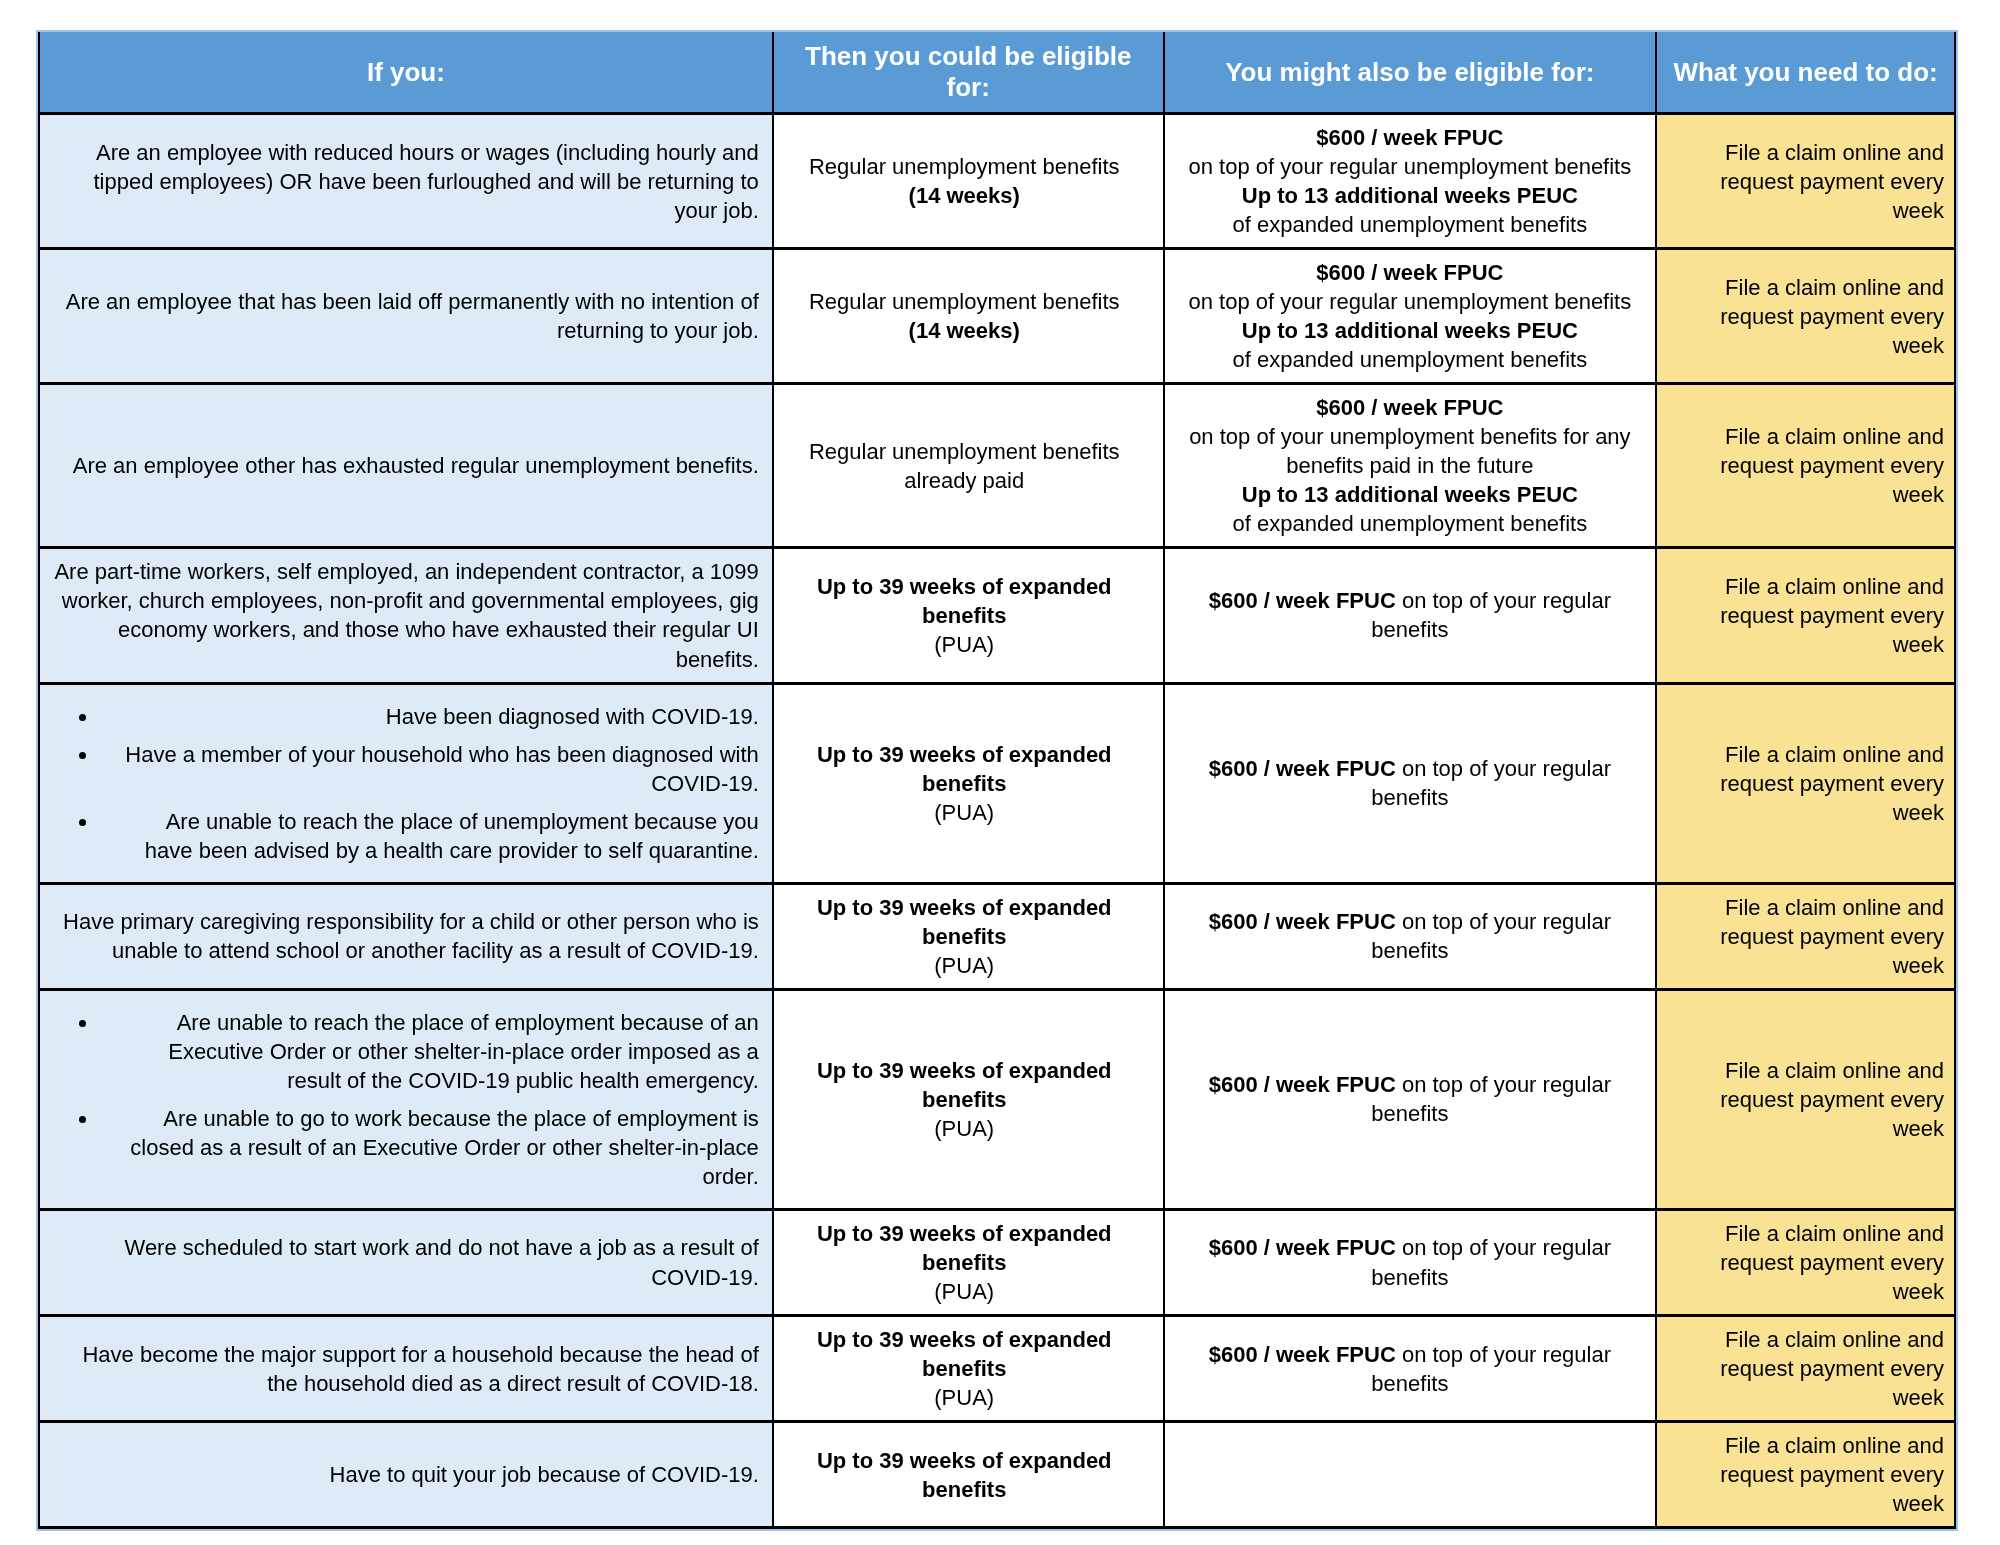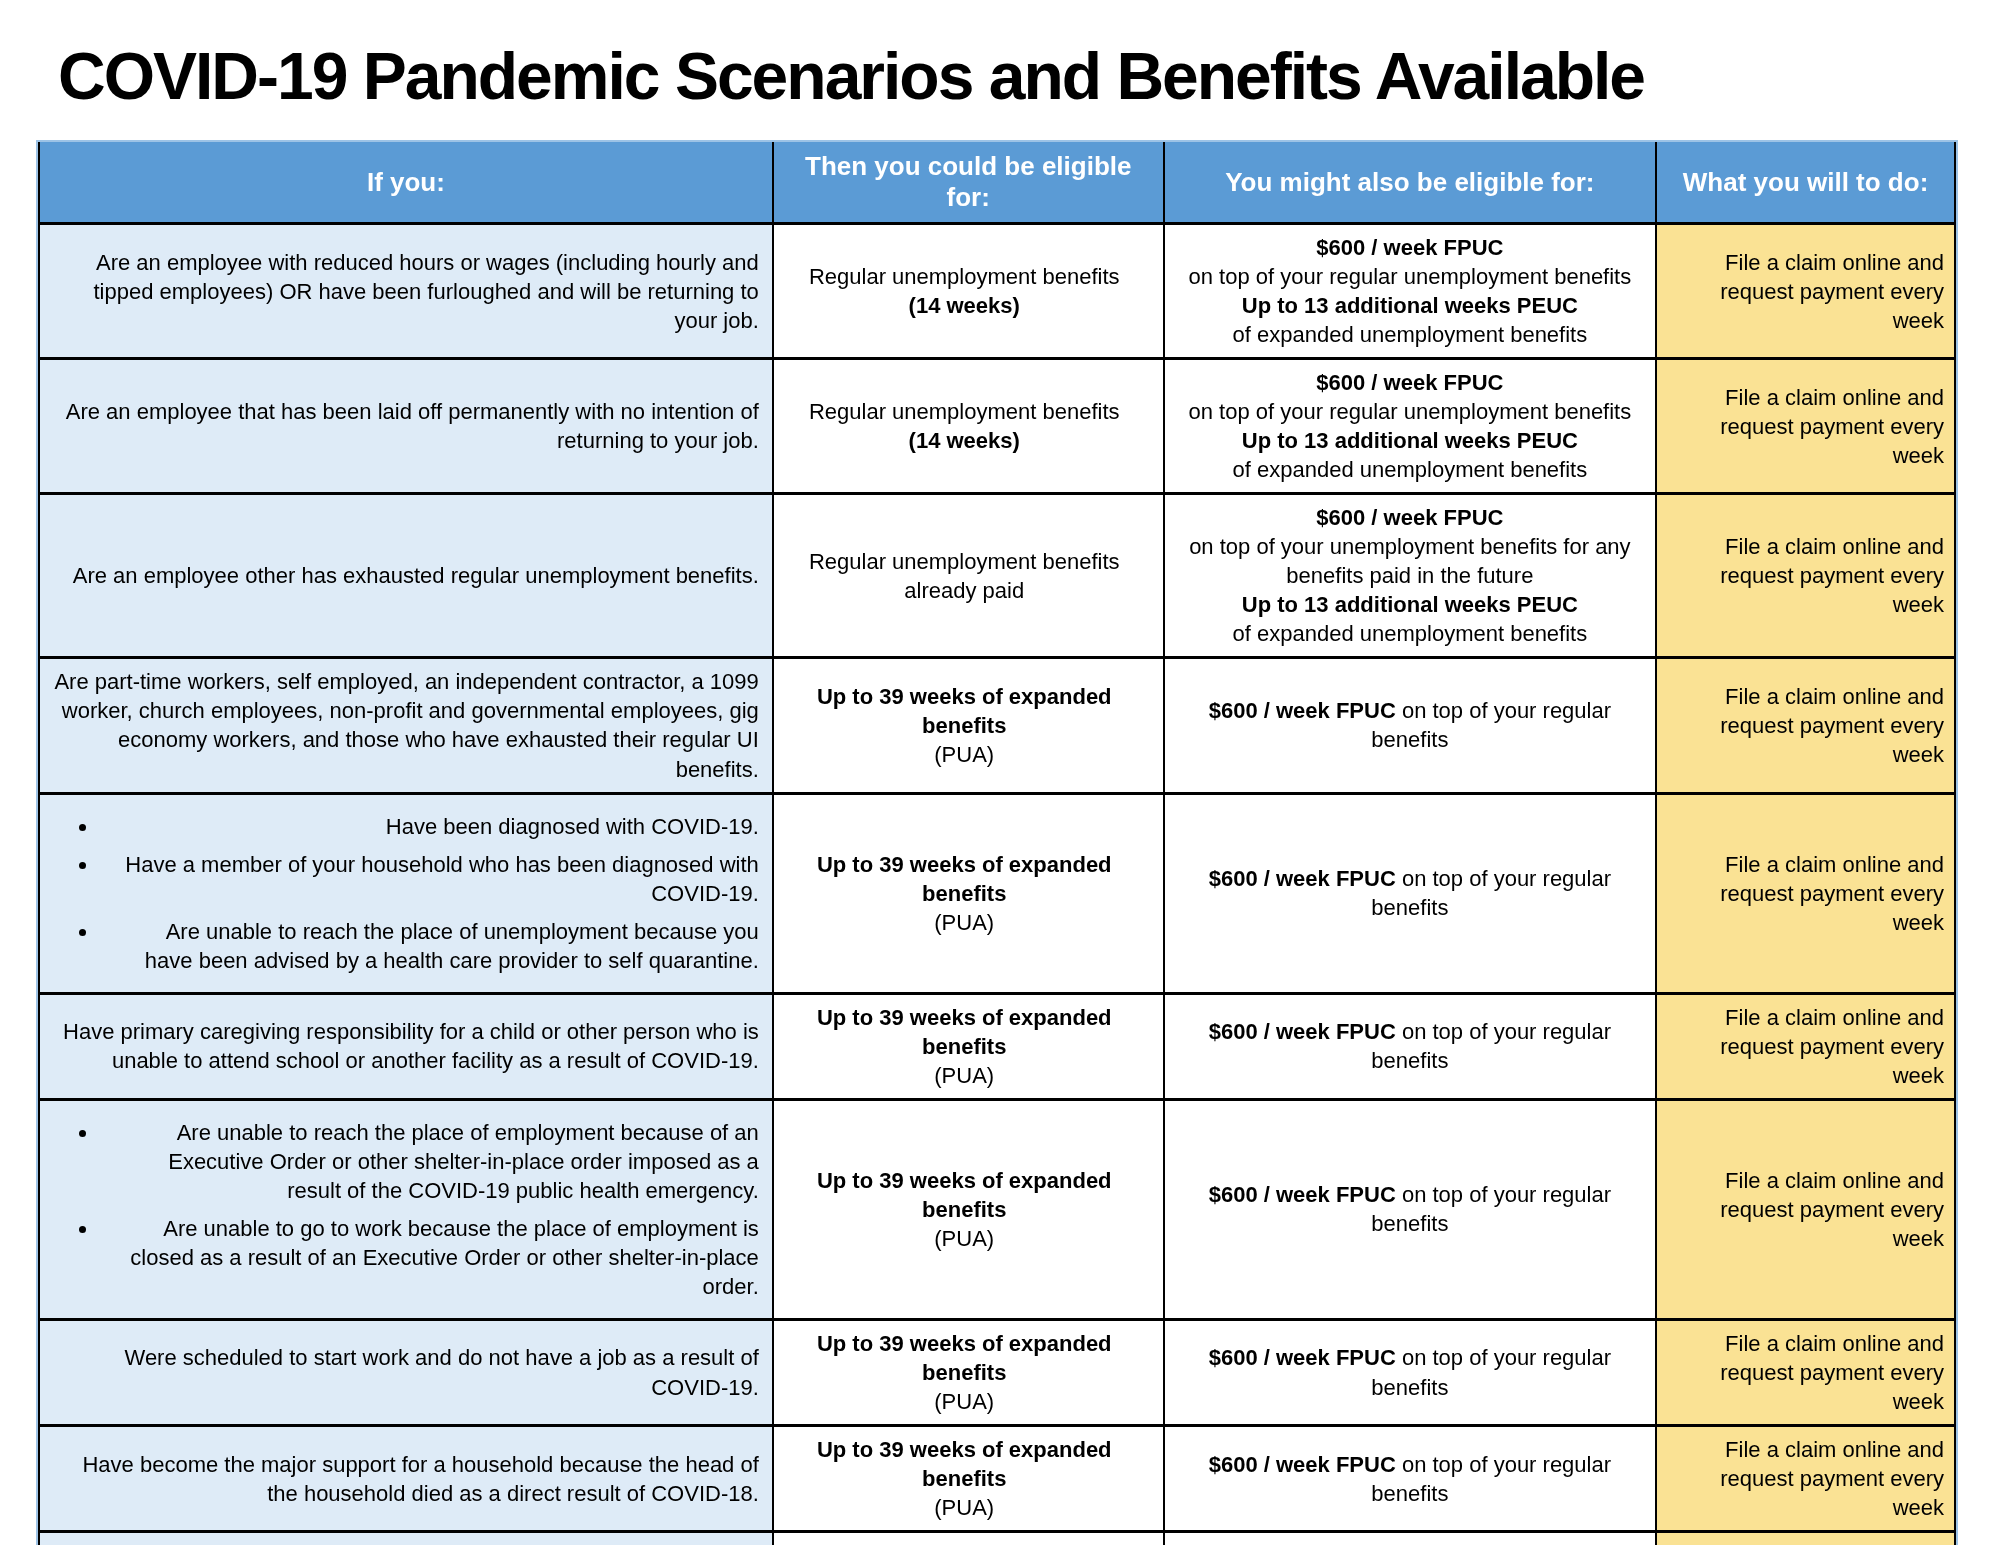--- a/index.html
+++ b/index.html
@@ -73,30 +73,29 @@
   .b { font-weight: 700; }
 
   td.col-if ul { list-style: disc; padding-left: 46px; margin: 2px 0; }
   td.col-if li { padding-left: 16px; margin: 9px 0; }
 </style>
 </head>
 <body>
 
 <div class="page">
 
-  <h1 class="title">COVID-19 Pandemic Scenarios and Benefits Available</h1>
 
   <div class="table-wrap">
     <table class="scenarios">
       <thead>
         <tr>
           <th class="col-if">If you:</th>
           <th class="col-elig">Then you could be eligible for:</th>
           <th class="col-also">You might also be eligible for:</th>
-          <th class="col-todo">What you will to do:</th>
+          <th class="col-todo">What you need to do:</th>
         </tr>
       </thead>
       <tbody>
           <tr>
             <td class="col-if">Are an employee with reduced hours or wages (including hourly and tipped employees) OR have been furloughed and will be returning to your job.</td>
             <td class="col-elig"><span>Regular unemployment benefits</span><br><span class="b">(14 weeks)</span></td>
             <td class="col-also"><span class="b">$600 / week FPUC</span><br><span>on top of your regular unemployment benefits</span><br><span class="b">Up to 13 additional weeks PEUC</span><br><span>of expanded unemployment benefits</span></td>
             <td class="col-todo">File a claim online and request payment every week</td>
           </tr>
           <tr>

